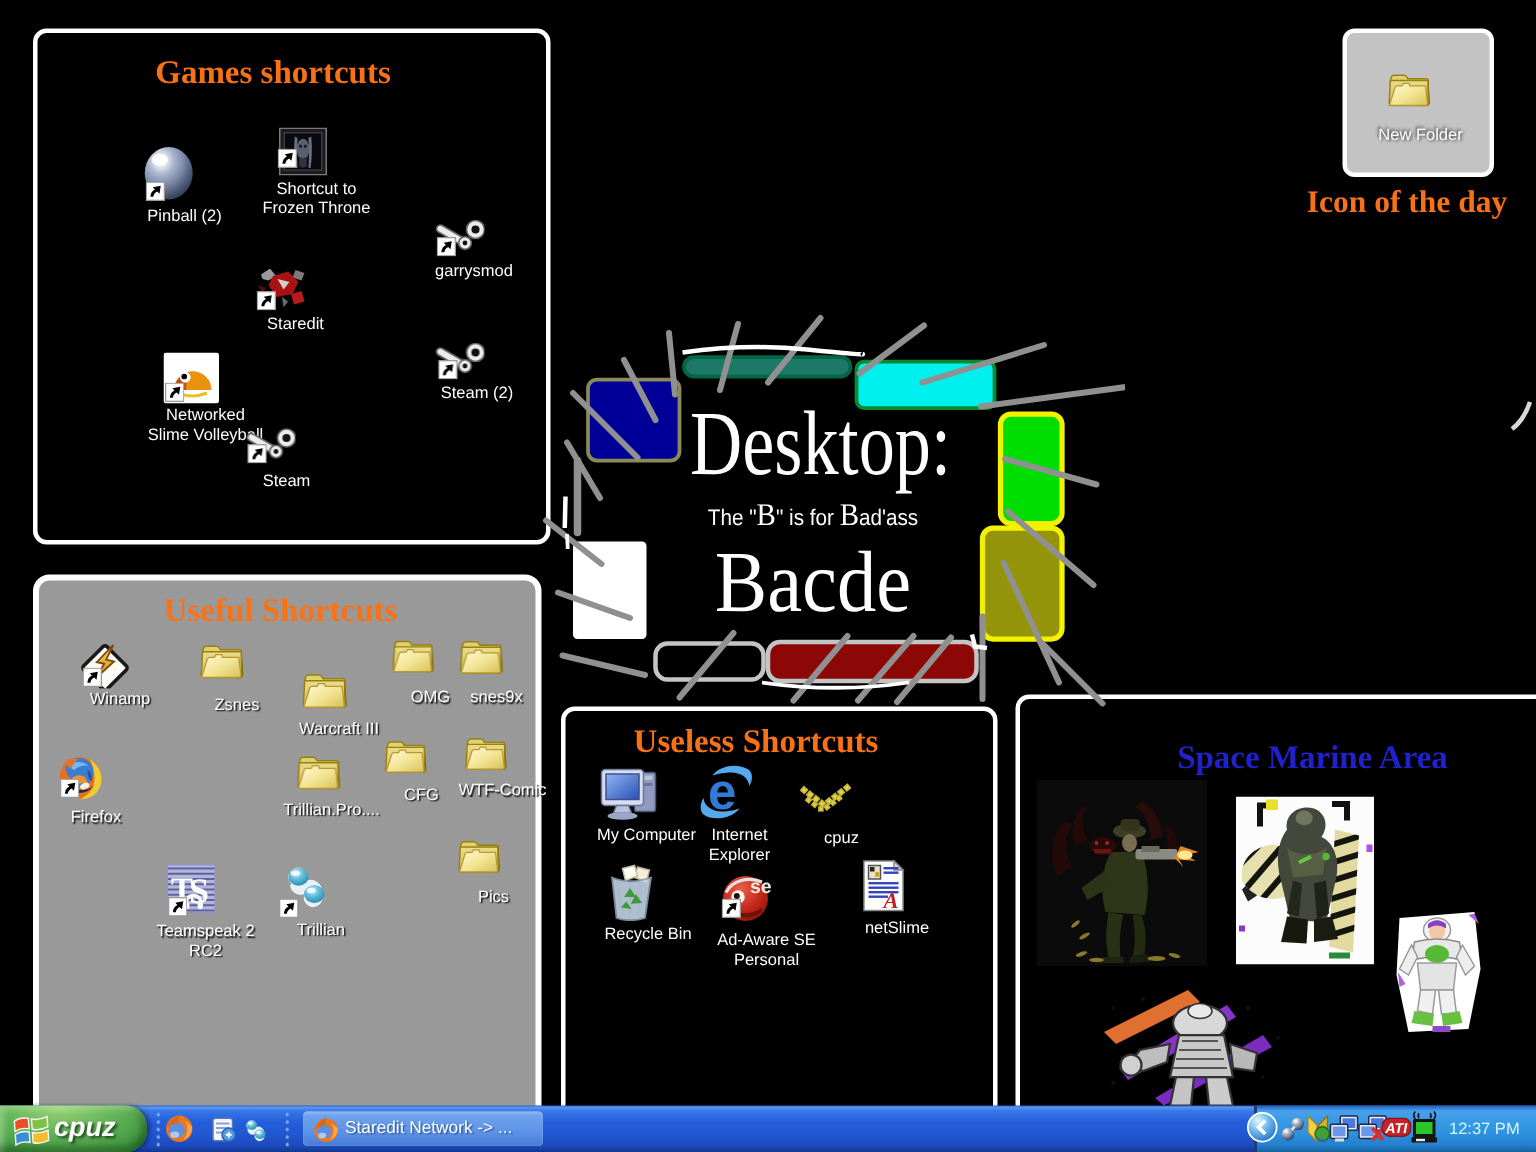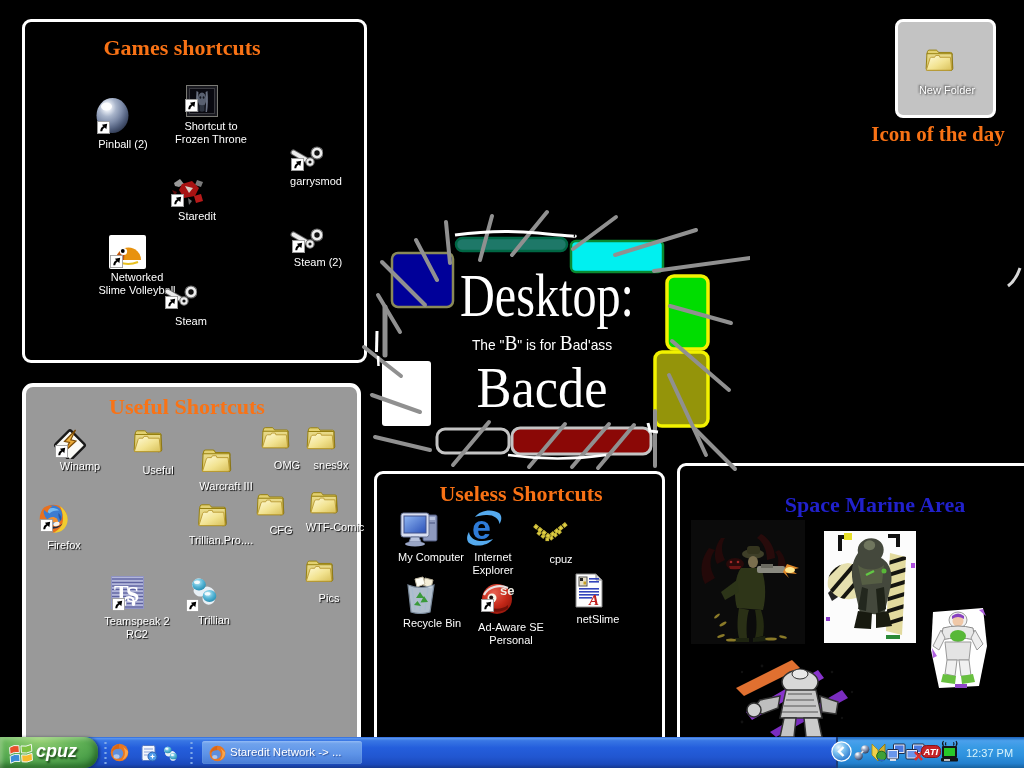--- a/index.html
+++ b/index.html
@@ -186,21 +186,21 @@
  <path d="M23.5 7 L12.5 18.5 L17.5 19.5 L12 29 L24 18 L18.8 16.8 Z" fill="url(#gBolt)" stroke="#7A4A06" stroke-width="1.2"></path>
 </svg>
 <svg class="ic" style="left:55px;top:445px;" width="13" height="13">
     <use href="#sc"></use>
   </svg>
 <div class="lb" style="left:70px;top:460px;">Winamp</div>
 
 <svg class="ic" style="left:132px;top:427px;" width="32" height="28">
     <use href="#folder"></use>
   </svg>
-<div class="lb" style="left:148px;top:464px;">Useful</div>
+<div class="lb" style="left:148px;top:464px;">Zsnes</div>
 
 <svg class="ic" style="left:200px;top:446px;" width="33" height="29">
     <use href="#folder"></use>
   </svg>
 <div class="lb" style="left:216px;top:480px;">Warcraft III</div>
 
 <svg class="ic" style="left:260px;top:424px;" width="31" height="27">
     <use href="#folder"></use>
   </svg>
 <div class="lb" style="left:277px;top:459px;">OMG</div>
@@ -264,21 +264,21 @@
     <use href="#sc"></use>
   </svg>
 <div class="lb" style="left:204px;top:614px;">Trillian</div>
 
 <svg class="ic" style="left:304px;top:557px;" width="31" height="28">
     <use href="#folder"></use>
   </svg>
 <div class="lb" style="left:319px;top:592px;">Pics</div>
 
 <div class="box" id="useless" style="left:374px;top:471px;width:285px;height:290px;"></div>
-<div class="btitle" style="left:521px;top:481px;">Useless Shortcuts</div>
+<div class="btitle" style="left:504px;top:481px;">Useless Shortcuts</div>
 
 <svg class="ic" style="left:400px;top:511px;" width="40" height="38" viewBox="0 0 40 38">
  <rect x="23" y="4" width="14" height="26" rx="1.5" fill="#8E9AC0" stroke="#4A5578"></rect>
  <rect x="25" y="6" width="10" height="3" fill="#B8C2DC"></rect>
  <rect x="25" y="11" width="10" height="2" fill="#6A76A0"></rect>
  <rect x="1" y="2" width="28" height="24" rx="2.5" fill="#D8DEF0" stroke="#6A7698"></rect>
  <rect x="4" y="5" width="22" height="17" fill="url(#gScreen)" stroke="#40508A"></rect>
  <path d="M11 26 L9 31 L21 31 L19 26 Z" fill="#B8C2DC" stroke="#6A7698"></path>
  <ellipse cx="15" cy="33" rx="10" ry="2.5" fill="#9AA6C6"></ellipse>
 </svg>

